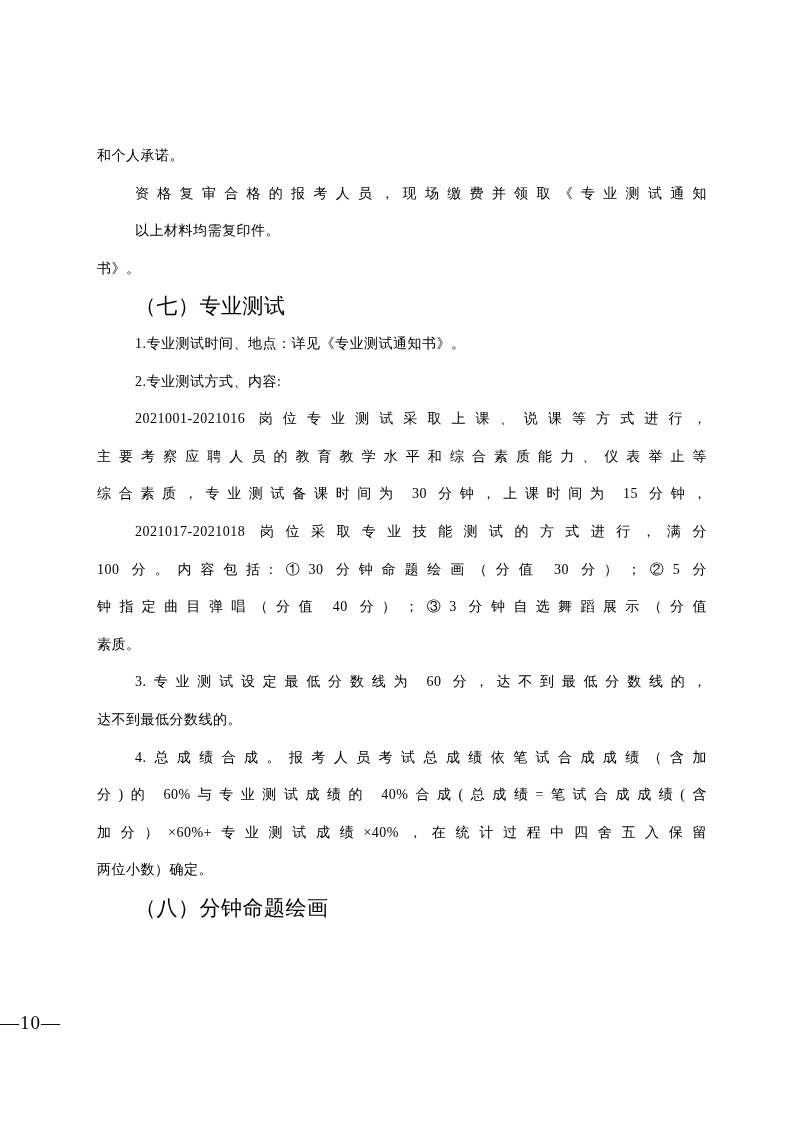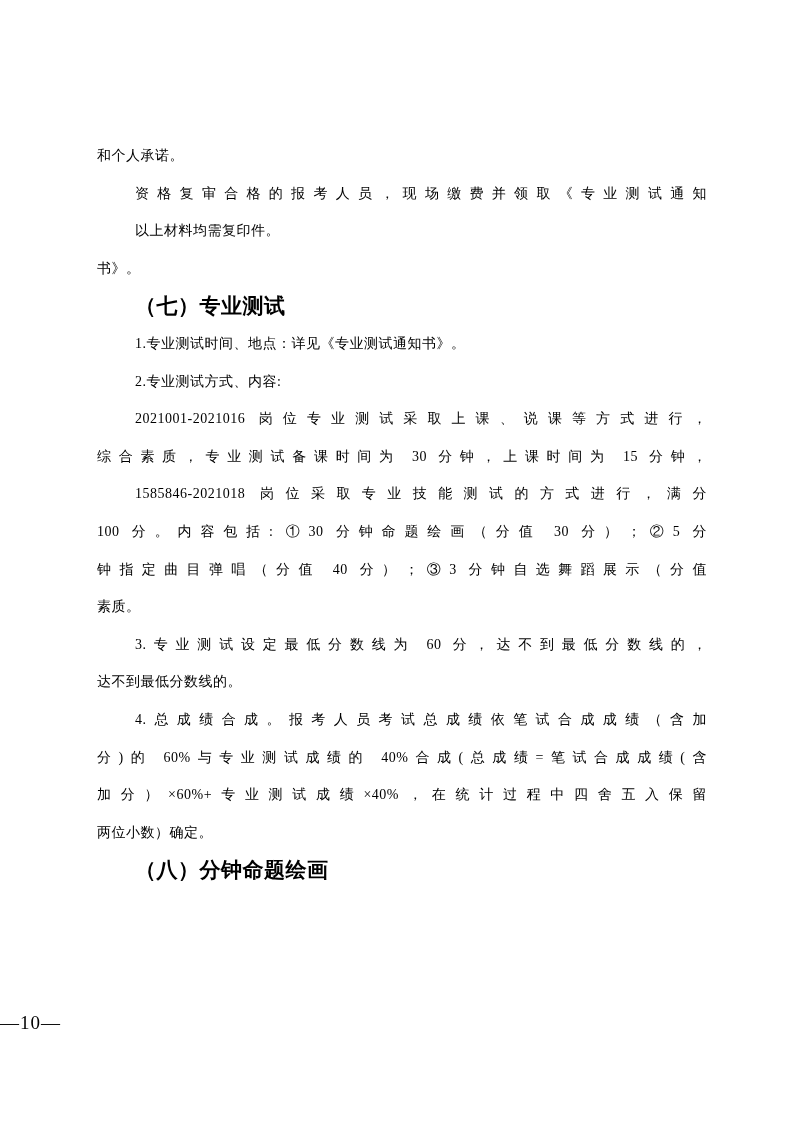--- a/index.html
+++ b/index.html
@@ -34,21 +34,21 @@
   .line.fill {
     white-space: normal;
     text-align: justify;
     text-align-last: justify;
   }
   .line.indent {
     text-indent: 38px;
   }
   .line.heading {
     font-family: "Liberation Sans", "DejaVu Sans", sans-serif;
-    font-weight: 700;
+    font-weight: 400;
     font-size: 21px;
   }
   .footer {
     position: absolute;
     top: 1008px;
     left: 0;
     width: 793px;
     text-align: left;
     font-size: 19px;
     line-height: 30px;
@@ -61,22 +61,23 @@
 <div class="page">
   <div class="content">
     <div class="line">和个人承诺。</div>
     <div class="line indent fill">资格复审合格的报考人员，现场缴费并领取《专业测试通知</div>
     <div class="line indent">以上材料均需复印件。</div>
     <div class="line">书》。</div>
     <div class="line indent heading">（七）专业测试</div>
     <div class="line indent">1.专业测试时间、地点：详见《专业测试通知书》。</div>
     <div class="line indent">2.专业测试方式、内容:</div>
     <div class="line indent fill">2021001-2021016 岗位专业测试采取上课、说课等方式进行，</div>
+    <div class="line fill">主要考察应聘人员的教育教学水平和综合素质能力、仪表举止等</div>
     <div class="line fill">综合素质，专业测试备课时间为 30 分钟，上课时间为 15 分钟，</div>
-    <div class="line indent fill">1585846-2021018 岗位采取专业技能测试的方式进行，满分</div>
+    <div class="line indent fill">2021017-2021018 岗位采取专业技能测试的方式进行，满分</div>
     <div class="line fill">100 分。内容包括: ①30 分钟命题绘画（分值 30 分）；②5 分</div>
     <div class="line fill">钟指定曲目弹唱（分值 40 分）；③3 分钟自选舞蹈展示（分值</div>
     <div class="line">素质。</div>
     <div class="line indent fill">3.专业测试设定最低分数线为 60 分，达不到最低分数线的，</div>
     <div class="line">达不到最低分数线的。</div>
     <div class="line indent fill">4.总成绩合成。报考人员考试总成绩依笔试合成成绩（含加</div>
     <div class="line fill">分)的 60%与专业测试成绩的 40%合成(总成绩=笔试合成成绩(含</div>
     <div class="line fill">加分）×60%+专业测试成绩×40%，在统计过程中四舍五入保留</div>
     <div class="line">两位小数）确定。</div>
     <div class="line indent heading">（八）分钟命题绘画</div>

